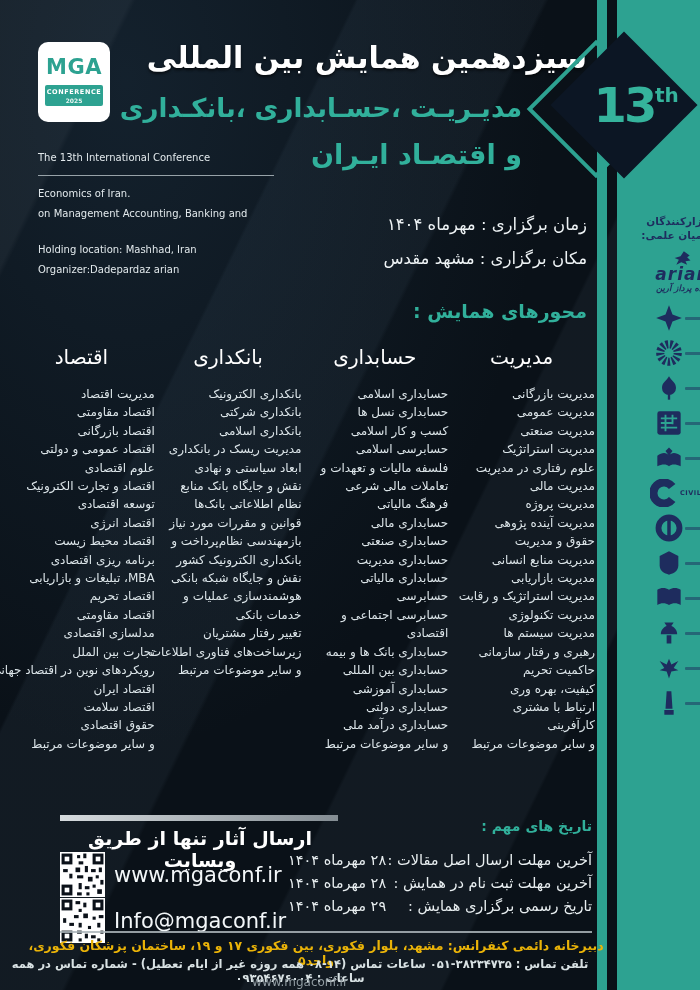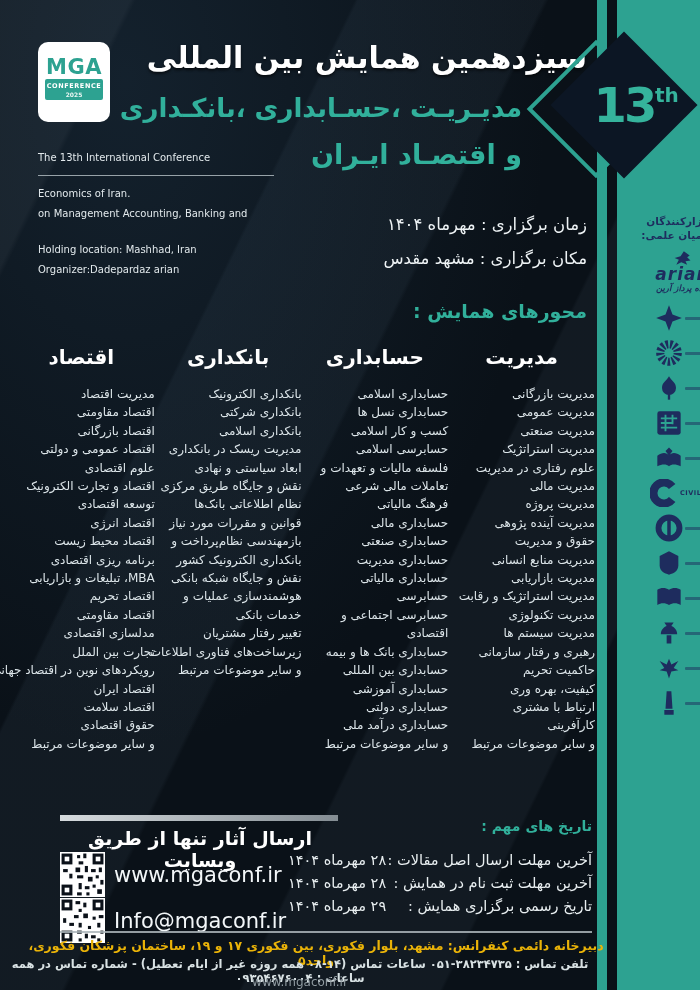--- a/index.html
+++ b/index.html
@@ -20,39 +20,39 @@
   .diamond{position:absolute;left:572px;top:53px;width:104px;height:104px;background:#0c1624;
     transform:rotate(45deg);z-index:3;}
   .edition-number{position:absolute;left:574px;top:58px;width:100px;height:94px;z-index:4;
     display:flex;align-items:center;justify-content:center;
     font-size:48px;font-weight:800;color:#35b39c;letter-spacing:-3px;}
   .edition-suffix{position:absolute;left:655px;top:83px;z-index:5;font-size:20px;font-weight:800;color:#35b39c;}
   
   .mga{position:absolute;left:38px;top:42px;width:72px;height:80px;background:#fff;border-radius:10px;
     z-index:2;display:flex;flex-direction:column;align-items:center;}
   .mga-title{color:#2da291;font-weight:800;font-size:21px;margin-top:13px;letter-spacing:.5px;}
-  .mga-band{margin-top:0;width:58px;background:#2da291;border-radius:2px;text-align:center;padding:3px 0 2px;}
+  .mga-band{margin-top:6px;width:58px;background:#2da291;border-radius:2px;text-align:center;padding:3px 0 2px;}
   .mga-sub{color:#fff;font-size:6.5px;font-weight:700;letter-spacing:.6px;}
   .mga-year{color:#eaf6f3;font-size:6px;font-weight:700;margin-top:1px;}
   
   .t-fa1{position:absolute;right:113px;top:40px;direction:rtl;color:#ffffff;font-size:30px;font-weight:800;
     text-shadow:0 2px 3px rgba(0,0,0,.6);}
   .t-fa2{position:absolute;right:178px;top:93px;direction:rtl;color:#31b09b;font-size:26px;font-weight:800;}
   .t-fa3{position:absolute;right:178px;top:139px;direction:rtl;color:#31b09b;font-size:27px;font-weight:800;}
   .en-block{position:absolute;left:38px;top:148px;color:#e2e9ec;font-size:10px;line-height:20px;}
   .en-divider{width:236px;height:1px;background:#97a2a8;margin:7px 0 8px;}
   .en-loc{margin-top:16px;}
   
   .event{position:absolute;right:113px;top:208px;direction:rtl;text-align:right;color:#eef3f5;
     font-size:16.5px;line-height:34px;}
   
   .topics-heading{position:absolute;right:113px;top:300px;direction:rtl;color:#31b09b;font-size:19px;font-weight:800;}
   .topics{position:absolute;top:345px;right:105px;left:8px;display:flex;direction:rtl;}
   .topic-col{width:25%;}
-  .topic-col .col-title{text-align:center;color:#ffffff;font-size:20px;font-weight:700;margin:0 0 16px;direction:rtl;}
+  .topic-col .col-title{text-align:center;color:#ffffff;font-size:20px;font-weight:400;margin:0 0 16px;direction:rtl;}
   .topic-item{text-align:right;direction:rtl;color:#dce5e9;font-size:12px;line-height:18.4px;
     white-space:nowrap;padding-left:2px;}
   
   .submission-bar{position:absolute;left:60px;top:815px;width:278px;height:6px;
     background:linear-gradient(90deg,#d6dbde,#848d93);}
   .submission-title{position:absolute;left:60px;top:827px;width:280px;direction:rtl;text-align:center;
     color:#fff;font-size:19px;font-weight:800;}
   .qr-rows{position:absolute;left:60px;top:852px;display:flex;flex-direction:column;gap:1px;}
   .qr-row{display:flex;align-items:center;gap:9px;}
   .qr{width:45px;height:45px;background:#fff;}
@@ -175,21 +175,21 @@
         </div>
     </div>
     <div class="topic-col">
       <div class="col-title">بانکداری</div>
       <div>
           <div class="topic-item">بانکداری الکترونیک</div>
           <div class="topic-item">بانکداری شرکتی</div>
           <div class="topic-item">بانکداری اسلامی</div>
           <div class="topic-item">مدیریت ریسک در بانکداری</div>
           <div class="topic-item">ابعاد سیاستی و نهادی</div>
-          <div class="topic-item">نقش و جایگاه طریق مرکزی</div>
+          <div class="topic-item">نقش و جایگاه بانک منابع</div>
           <div class="topic-item">نظام اطلاعاتی بانک‌ها</div>
           <div class="topic-item">قوانین و مقررات مورد نیاز</div>
           <div class="topic-item">بازمهندسی نظام‌پرداخت و</div>
           <div class="topic-item">بانکداری الکترونیک کشور</div>
           <div class="topic-item">نقش و جایگاه شبکه بانکی</div>
           <div class="topic-item">هوشمندسازی عملیات و</div>
           <div class="topic-item">خدمات بانکی</div>
           <div class="topic-item">تغییر رفتار مشتریان</div>
           <div class="topic-item">زیرساخت‌های فناوری اطلاعات</div>
           <div class="topic-item">و سایر موضوعات مرتبط</div>

